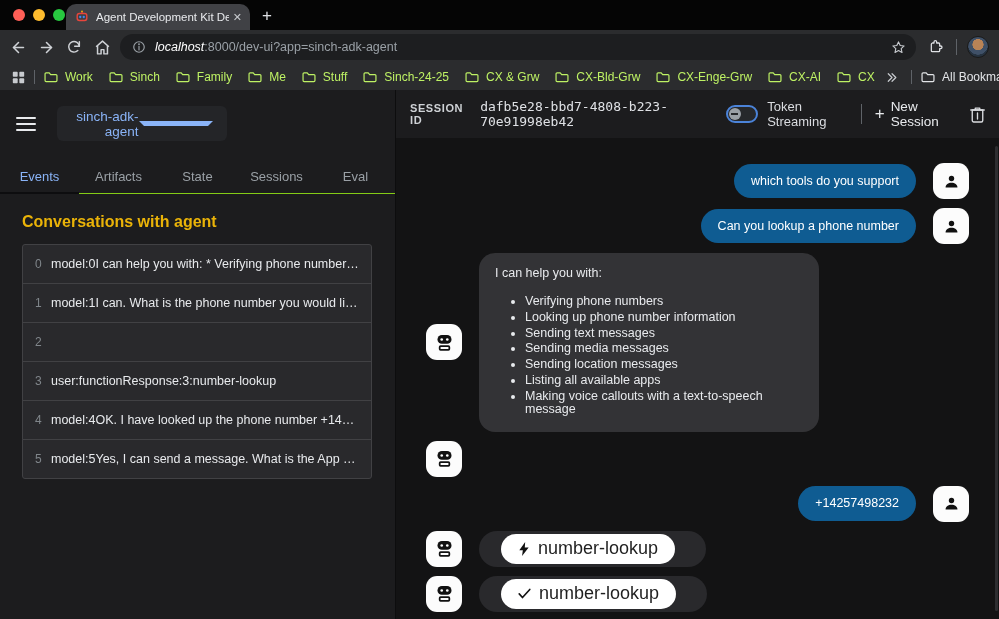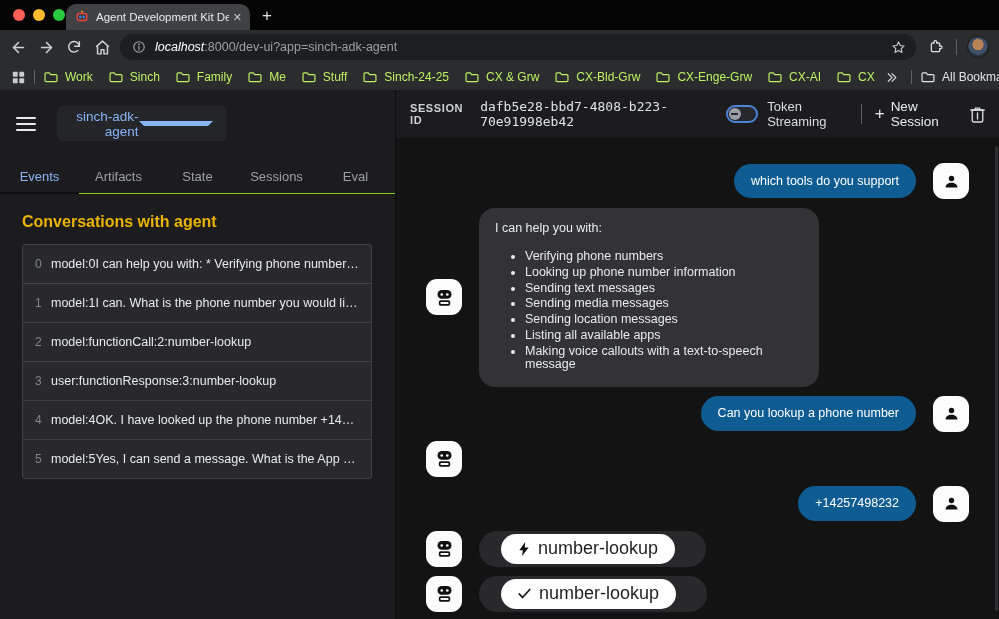--- a/index.html
+++ b/index.html
@@ -323,21 +323,20 @@
           <div class="event-item">
           <span class="event-idx">0</span>
           <span class="event-txt">model:0I can help you with: * Verifying phone numbers * L...</span>
         </div>
           <div class="event-item">
           <span class="event-idx">1</span>
           <span class="event-txt">model:1I can. What is the phone number you would like m...</span>
         </div>
           <div class="event-item">
           <span class="event-idx">2</span>
-          <span class="event-txt">model:functionCall:2:number-lookup</span>
         </div>
           <div class="event-item">
           <span class="event-idx">3</span>
           <span class="event-txt">user:functionResponse:3:number-lookup</span>
         </div>
           <div class="event-item">
           <span class="event-idx">4</span>
           <span class="event-txt">model:4OK. I have looked up the phone number +142574...</span>
         </div>
           <div class="event-item">
@@ -378,20 +377,30 @@
         <div class="row user">
           <div class="bubble user">which tools do you support</div>
           <div class="avatar">
             <svg width="19" height="19" viewBox="0 0 24 24" fill="#111">
                 <circle cx="12" cy="8.2" r="3.4"></circle>
                 <path d="M4.5 19.5c0-3.6 3.4-5.8 7.5-5.8s7.5 2.2 7.5 5.8z"></path>
               </svg>
           </div>
         </div>
 
+        <div class="row user">
+          <div class="bubble user">Can you lookup a phone number</div>
+          <div class="avatar">
+            <svg width="19" height="19" viewBox="0 0 24 24" fill="#111">
+                <circle cx="12" cy="8.2" r="3.4"></circle>
+                <path d="M4.5 19.5c0-3.6 3.4-5.8 7.5-5.8s7.5 2.2 7.5 5.8z"></path>
+              </svg>
+          </div>
+        </div>
+
         <div class="row bot">
           <div class="avatar">
             <svg width="21" height="21" viewBox="0 0 24 24">
                 <rect x="4" y="3.5" width="16" height="10" rx="5" fill="#111"></rect>
                 <circle cx="8.8" cy="8.5" r="1.5" fill="#fff"></circle>
                 <circle cx="15.2" cy="8.5" r="1.5" fill="#fff"></circle>
                 <rect x="6.5" y="16" width="11" height="4.5" rx="1" fill="none" stroke="#111" stroke-width="2"></rect>
               </svg>
           </div>
           <div class="bubble bot list-bubble">
@@ -401,30 +410,20 @@
                 <li>Looking up phone number information</li>
                 <li>Sending text messages</li>
                 <li>Sending media messages</li>
                 <li>Sending location messages</li>
                 <li>Listing all available apps</li>
                 <li>Making voice callouts with a text-to-speech message</li>
               </ul>
           </div>
         </div>
 
-        <div class="row user">
-          <div class="bubble user">Can you lookup a phone number</div>
-          <div class="avatar">
-            <svg width="19" height="19" viewBox="0 0 24 24" fill="#111">
-                <circle cx="12" cy="8.2" r="3.4"></circle>
-                <path d="M4.5 19.5c0-3.6 3.4-5.8 7.5-5.8s7.5 2.2 7.5 5.8z"></path>
-              </svg>
-          </div>
-        </div>
-
         <div class="row bot">
           <div class="avatar">
             <svg width="21" height="21" viewBox="0 0 24 24">
                 <rect x="4" y="3.5" width="16" height="10" rx="5" fill="#111"></rect>
                 <circle cx="8.8" cy="8.5" r="1.5" fill="#fff"></circle>
                 <circle cx="15.2" cy="8.5" r="1.5" fill="#fff"></circle>
                 <rect x="6.5" y="16" width="11" height="4.5" rx="1" fill="none" stroke="#111" stroke-width="2"></rect>
               </svg>
           </div>
         </div>

